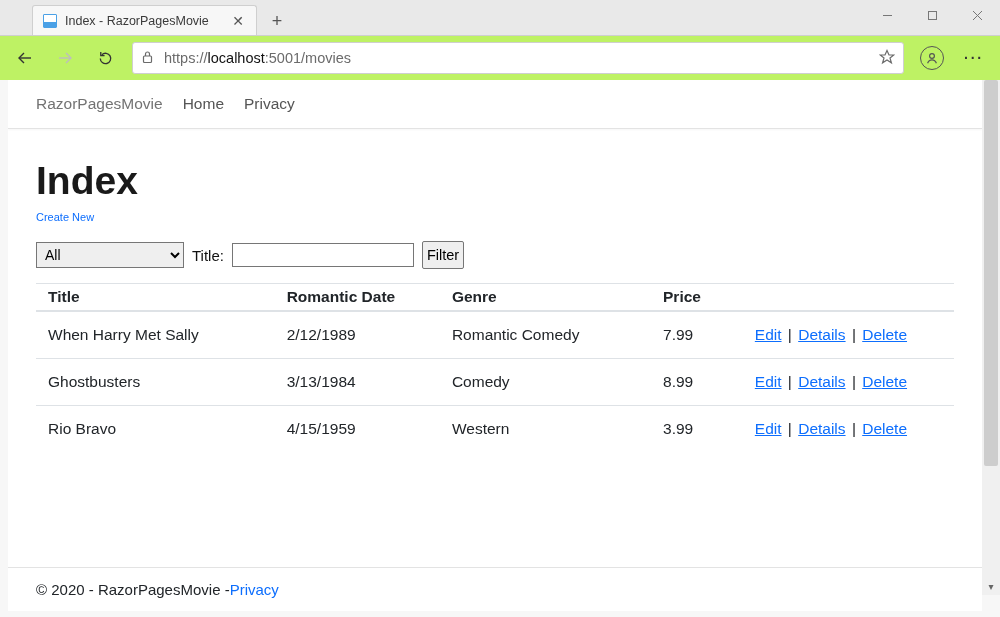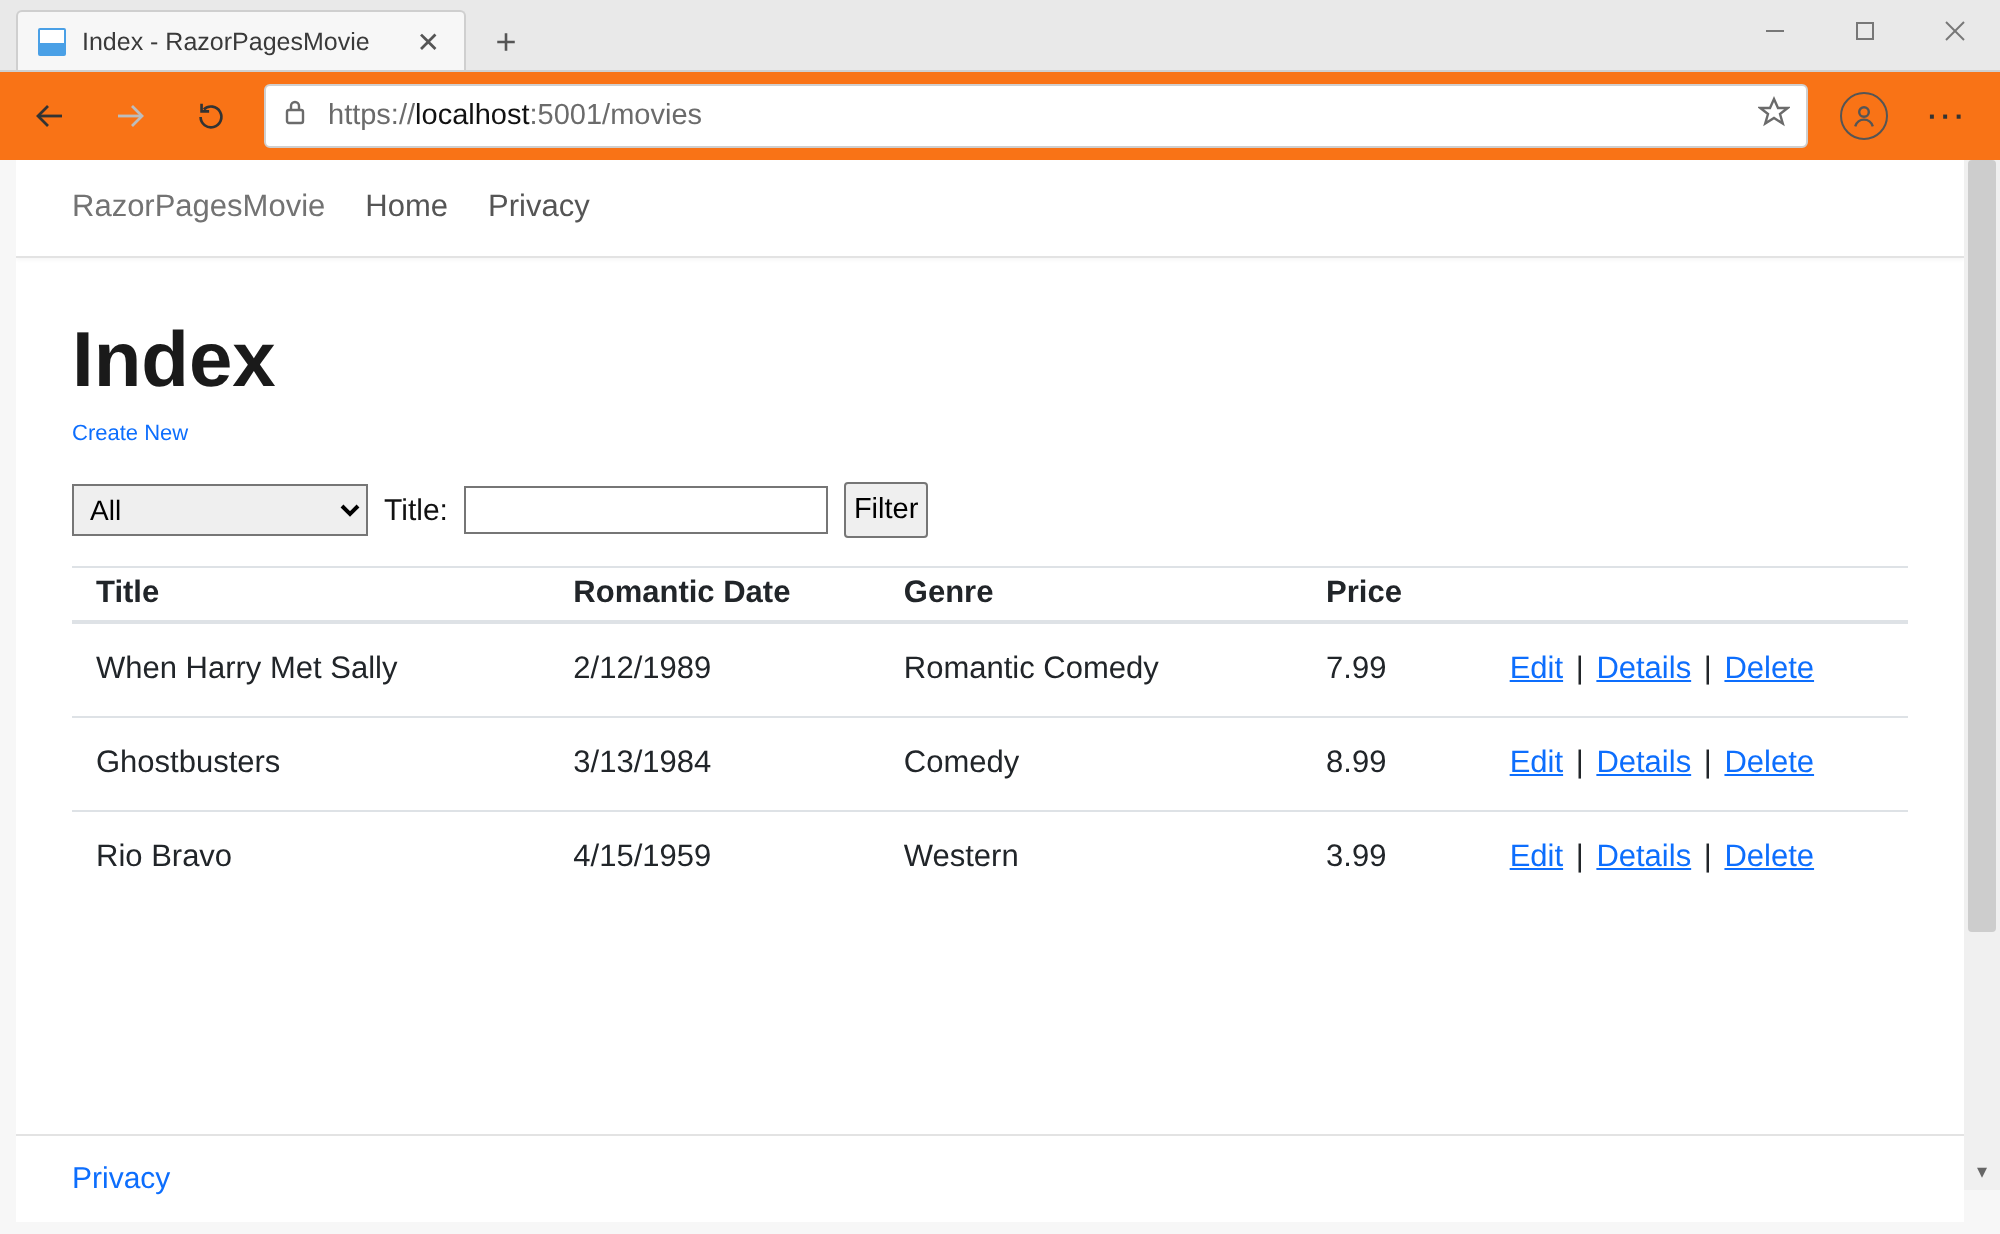--- a/index.html
+++ b/index.html
@@ -14,20 +14,21 @@
     color:#212529;
   }
 
   
   .title-bar {
     height:35px;
     background:#e9e9e9;
     display:flex;
     align-items:flex-start;
     position:relative;
+    padding-left:24px;
   }
   .tabs-row {
     display:flex;
     align-items:flex-end;
     height:35px;
     padding-left:8px;
   }
   .browser-tab {
     background:#f7f7f7;
     border:1px solid #cfcfcf;
@@ -63,21 +64,21 @@
   .win-btn {
     width:45px; height:30px;
     display:flex; align-items:center; justify-content:center;
     color:#888; font-size:12px;
   }
   .win-btn svg { stroke:#777; }
 
   
   .toolbar {
     height:45px;
-    background:#f97316;
+    background:#bef264;
     border-top:1px solid #cfcfcf;
     display:flex;
     align-items:center;
     padding:0 6px;
     gap:2px;
   }
   .tb-btn {
     width:38px; height:36px;
     display:flex; align-items:center; justify-content:center;
     color:#333;
@@ -365,20 +366,21 @@
               <td>4/15/1959</td>
               <td>Western</td>
               <td>3.99</td>
               <td class="row-actions"><a href="#">Edit</a><span class="sep"> | </span><a href="#">Details</a><span class="sep"> | </span><a href="#">Delete</a></td>
             </tr>
           </tbody>
       </table>
     </div>
 
     <div class="site-footer">
+      <span>© 2020 - RazorPagesMovie - </span>
       <a class="link" href="#">Privacy</a>
     </div>
 
   </div>
 
   <div class="vscroll">
     <div class="thumb"></div>
     <div class="arrow bottom">▾</div>
   </div>
 </div>

